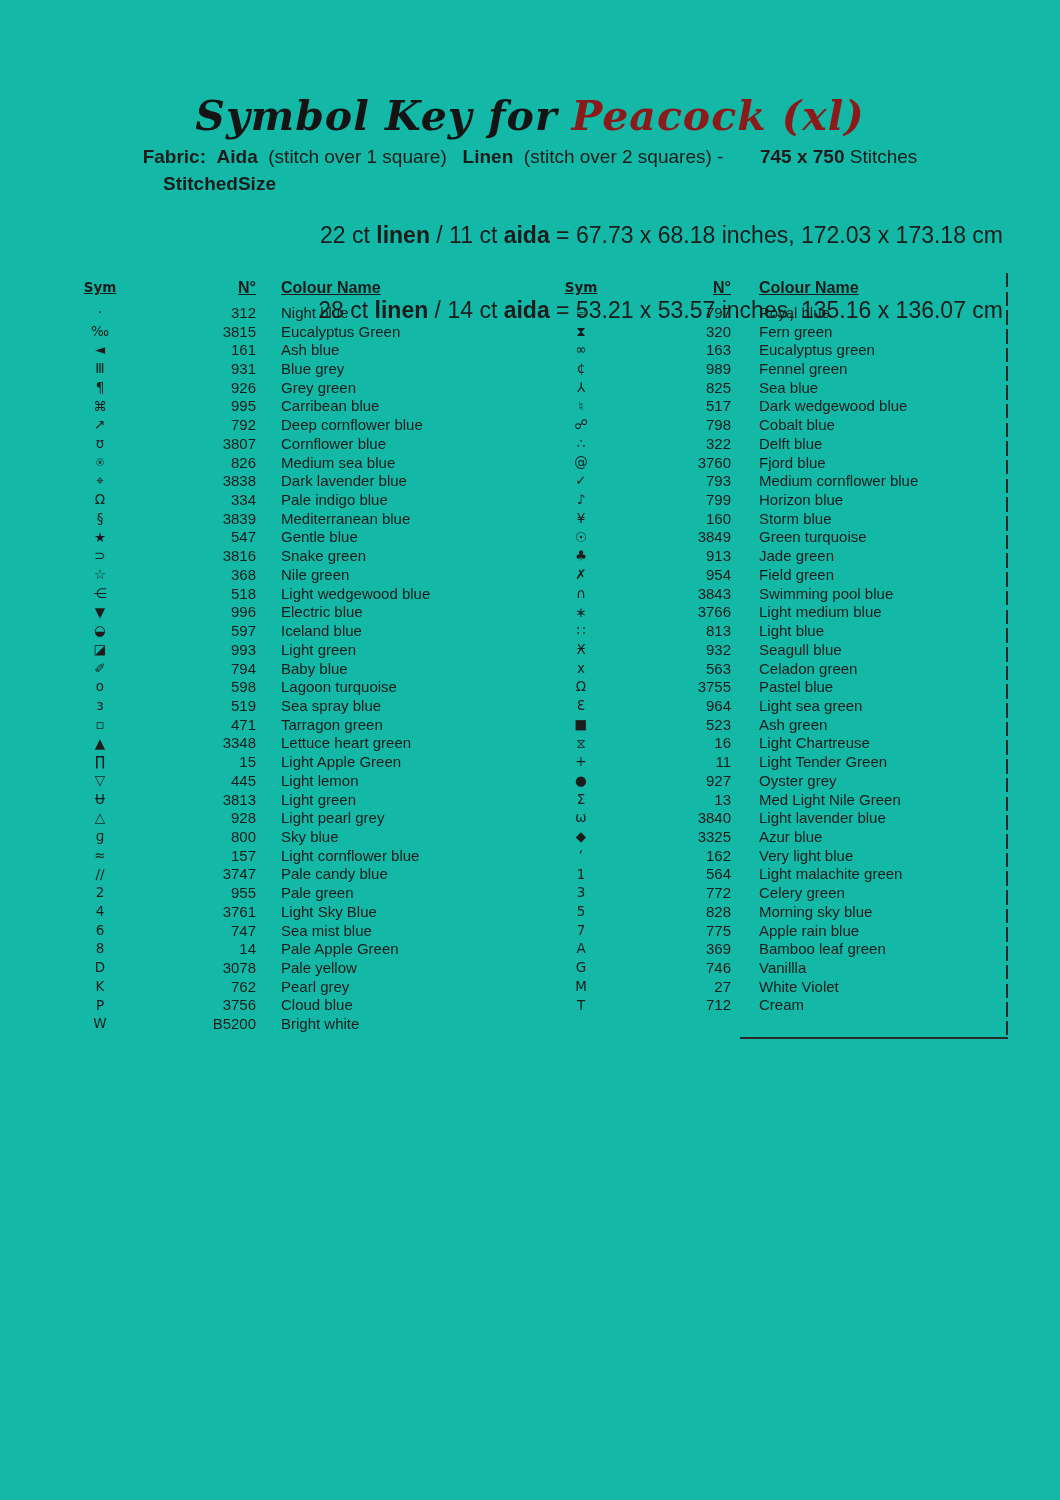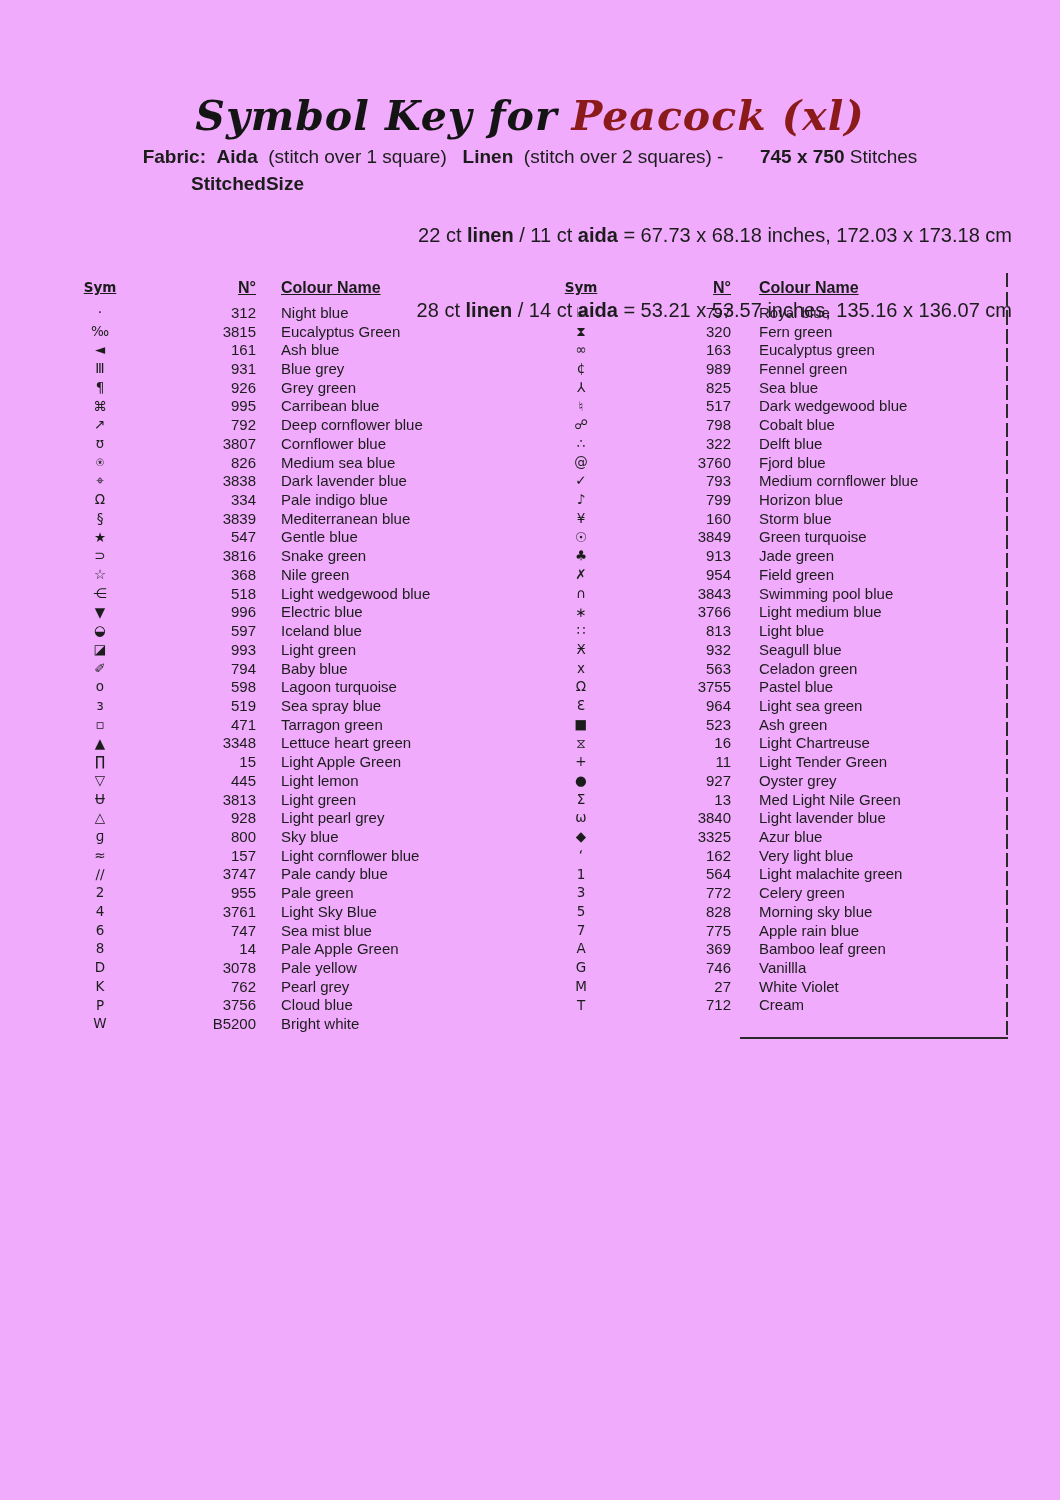--- a/index.html
+++ b/index.html
@@ -1,20 +1,20 @@
 <!DOCTYPE html>
 <html><head>
 <meta charset="utf-8">
 <style>
   html,body{margin:0;padding:0;background:#e8e8e8;}
   .page{
     position:relative;
     width:1060px;height:1500px;
     margin:0 auto;
-    background:#f0abfc;
+    background:#14b8a6;
     font-family:"Liberation Sans", sans-serif;
     color:#1c1c1c;
     overflow:hidden;
   }
   
   .title{
     position:absolute;left:0;right:0;top:94px;
     text-align:center;
     font-family:"DejaVu Serif", serif;
     font-style:italic;font-weight:bold;
@@ -24,25 +24,25 @@
   }
   .title .t-prefix{color:#141414;margin-right:14px;}
   
   .fabric{
     position:absolute;left:0;right:0;top:146px;
     text-align:center;font-size:19px;white-space:pre-wrap;
   }
   
   .sizes-label{
     position:absolute;left:163px;top:173px;
-    font-size:19px;font-weight:bold;margin-left:28px;
+    font-size:19px;font-weight:bold;
   }
   .sizes{
-    position:absolute;right:48px;top:173px;
-    text-align:right;font-size:20px;line-height:25px;
+    position:absolute;right:57px;top:173px;
+    text-align:right;font-size:23px;line-height:25px;
     white-space:pre;
   }
   
   .group{position:absolute;top:279px;}
   .group-left{left:70px;width:452px;}
   .group-right{left:548px;width:452px;}
   .khead{display:flex;font-weight:bold;font-size:16px;height:24px;align-items:flex-start;}
   .khead .cell{text-decoration:underline;}
   .krow{display:flex;height:18.72px;font-size:15px;align-items:center;}
   .cell{white-space:nowrap;}

